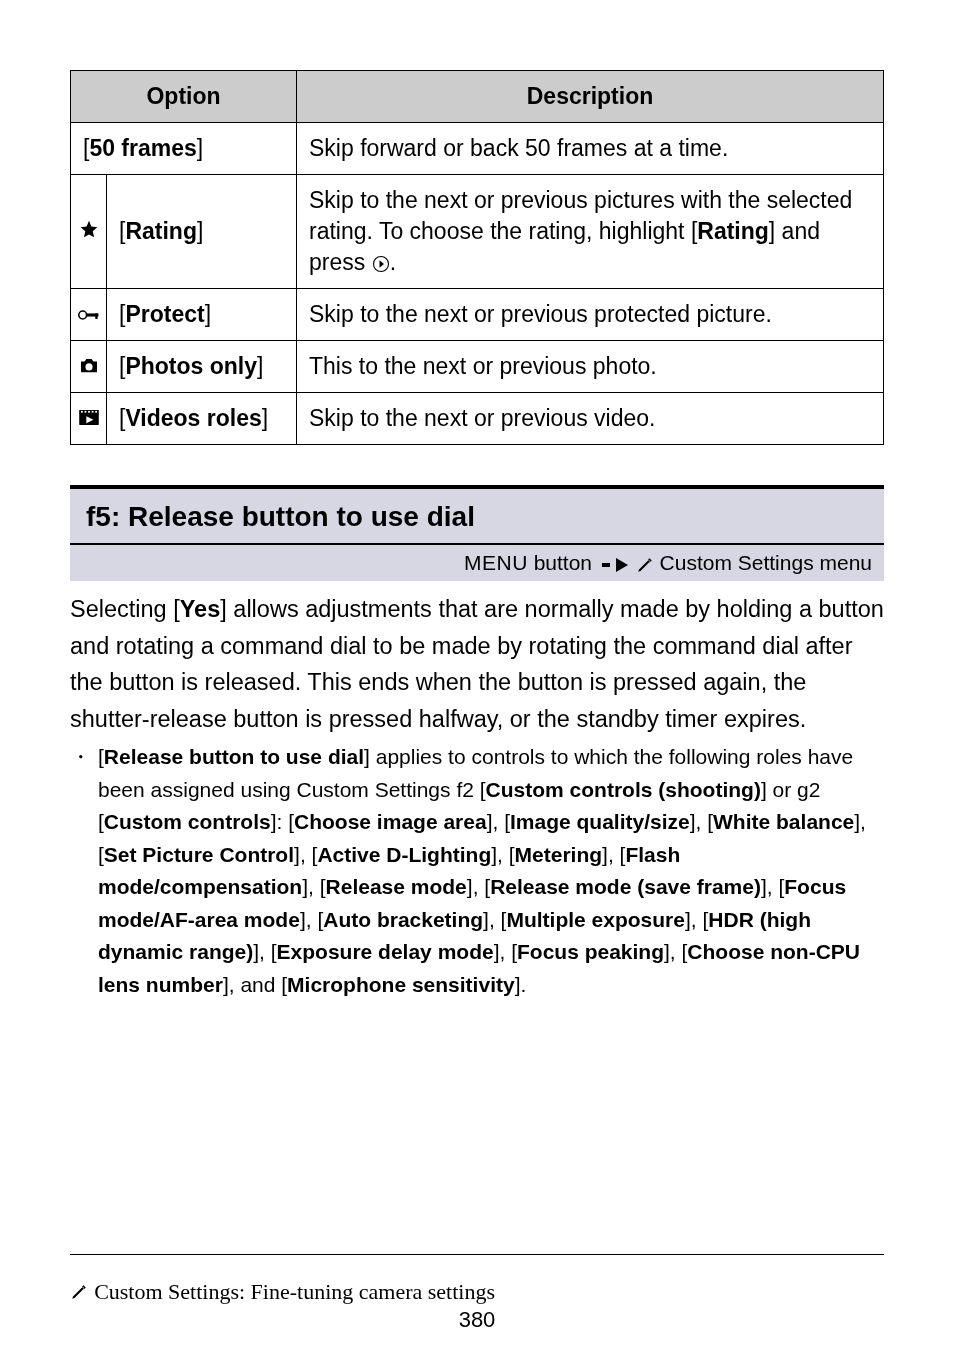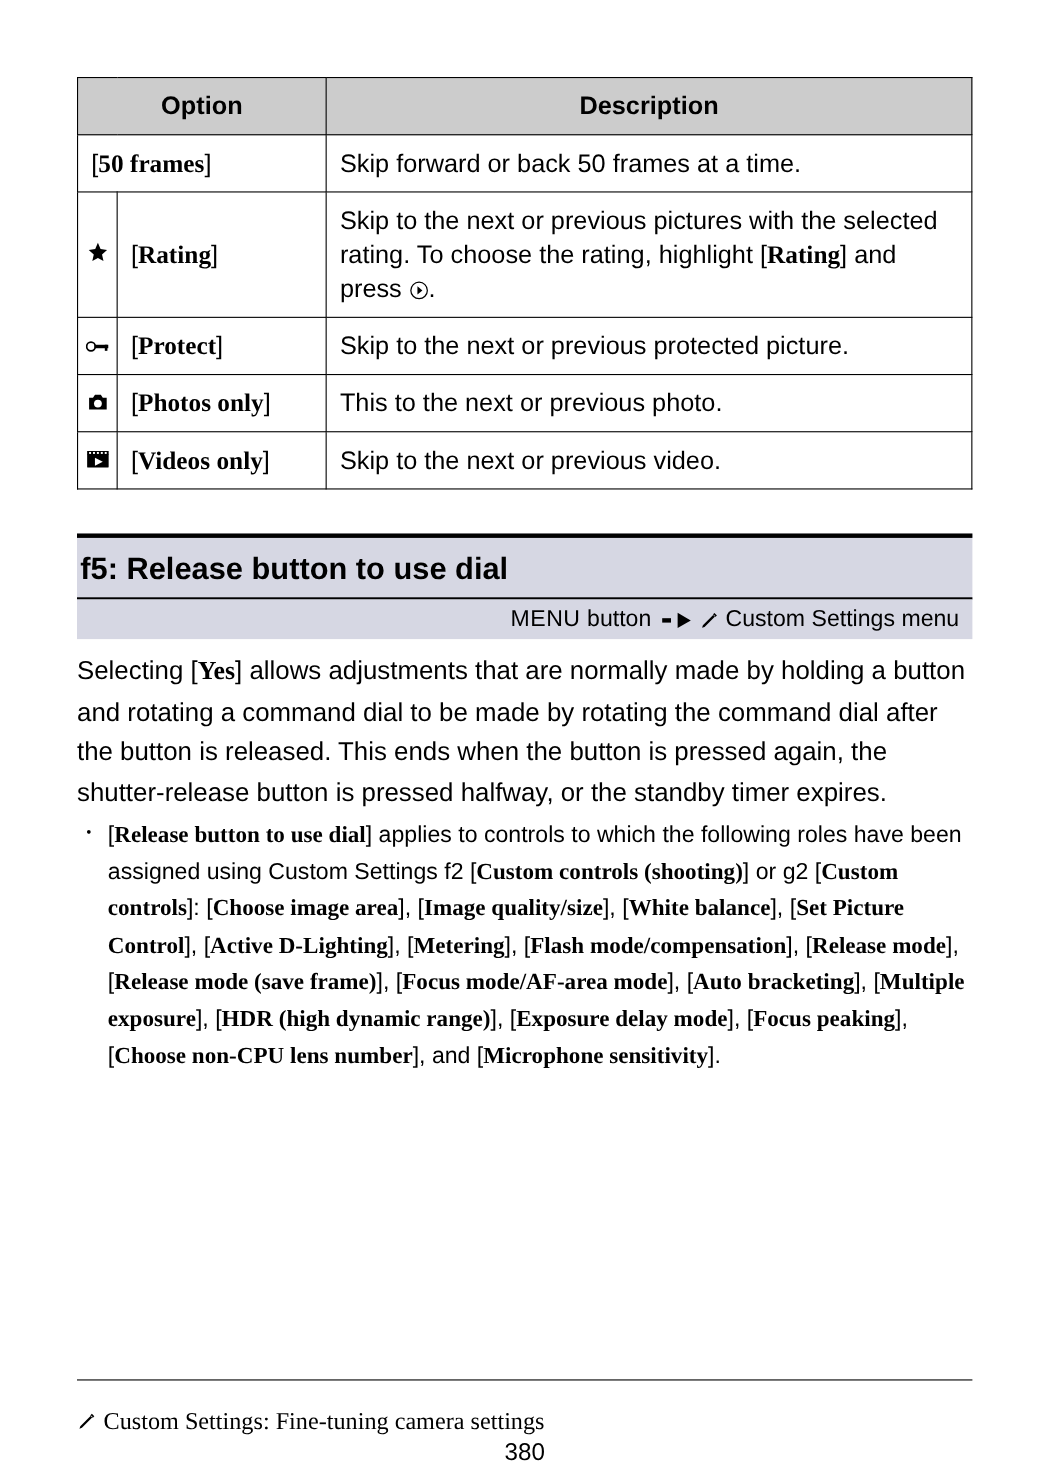--- a/index.html
+++ b/index.html
@@ -31,21 +31,21 @@
     text-align: center;
   }
   .icon-cell { width: 36px; text-align: center; padding: 10px 4px; }
   .opt-cell { width: 190px; }
   .span-opt { width: 226px; }
 
   .section-hdr {
     border-top: 4px solid #000;
     border-bottom: 2px solid #000;
     background: #d6d7e3;
-    padding: 12px 12px 10px 3px;
+    padding: 12px 12px 10px 16px;
     margin-bottom: 0;
   }
   .section-hdr h2 { font-size: 28px; font-weight: bold; }
   .section-sub {
     background: #d6d7e3;
     text-align: right;
     padding: 6px 12px;
     font-size: 21px;
     font-family: Arial, sans-serif;
   }
@@ -96,21 +96,21 @@
     font-size: 22px;
   }
   .footer-left { font-family: "Times New Roman", serif; font-style: normal; }
   .pagenum {
     position: absolute;
     bottom: 12px;
     left: 0; right: 0;
     text-align: center;
     font-size: 22px;
   }
-  b { font-weight: bold; font-family: Liberation Serif, serif; }
+  b { font-weight: bold; }
 </style>
 </head>
 <body>
 
 <div class="page-inner">
 
 <table>
   <tbody>
         <tr>
     <th colspan="2" class="span-opt">Option</th>
@@ -166,21 +166,21 @@
               <rect x="1" y="3" width="22" height="14" rx="1"></rect>
               <rect x="1" y="0" width="22" height="4" fill="#000"></rect>
               <rect x="3" y="1" width="2" height="2" fill="#fff"></rect>
               <rect x="7" y="1" width="2" height="2" fill="#fff"></rect>
               <rect x="11" y="1" width="2" height="2" fill="#fff"></rect>
               <rect x="15" y="1" width="2" height="2" fill="#fff"></rect>
               <rect x="19" y="1" width="2" height="2" fill="#fff"></rect>
               <path d="M9 7l8 4-8 4z" fill="#fff"></path>
             </svg>
     </td>
-    <td class="opt-cell">[<b>Videos only</b>]</td>
+    <td class="opt-cell">[<b>Videos roles</b>]</td>
     <td>Skip to the next or previous video.</td>
   </tr>
 
 </tbody>
     </table>
 
 <div class="section-hdr">
   <h2>f5: Release button to use dial</h2>
 </div>
 <div class="section-sub">

